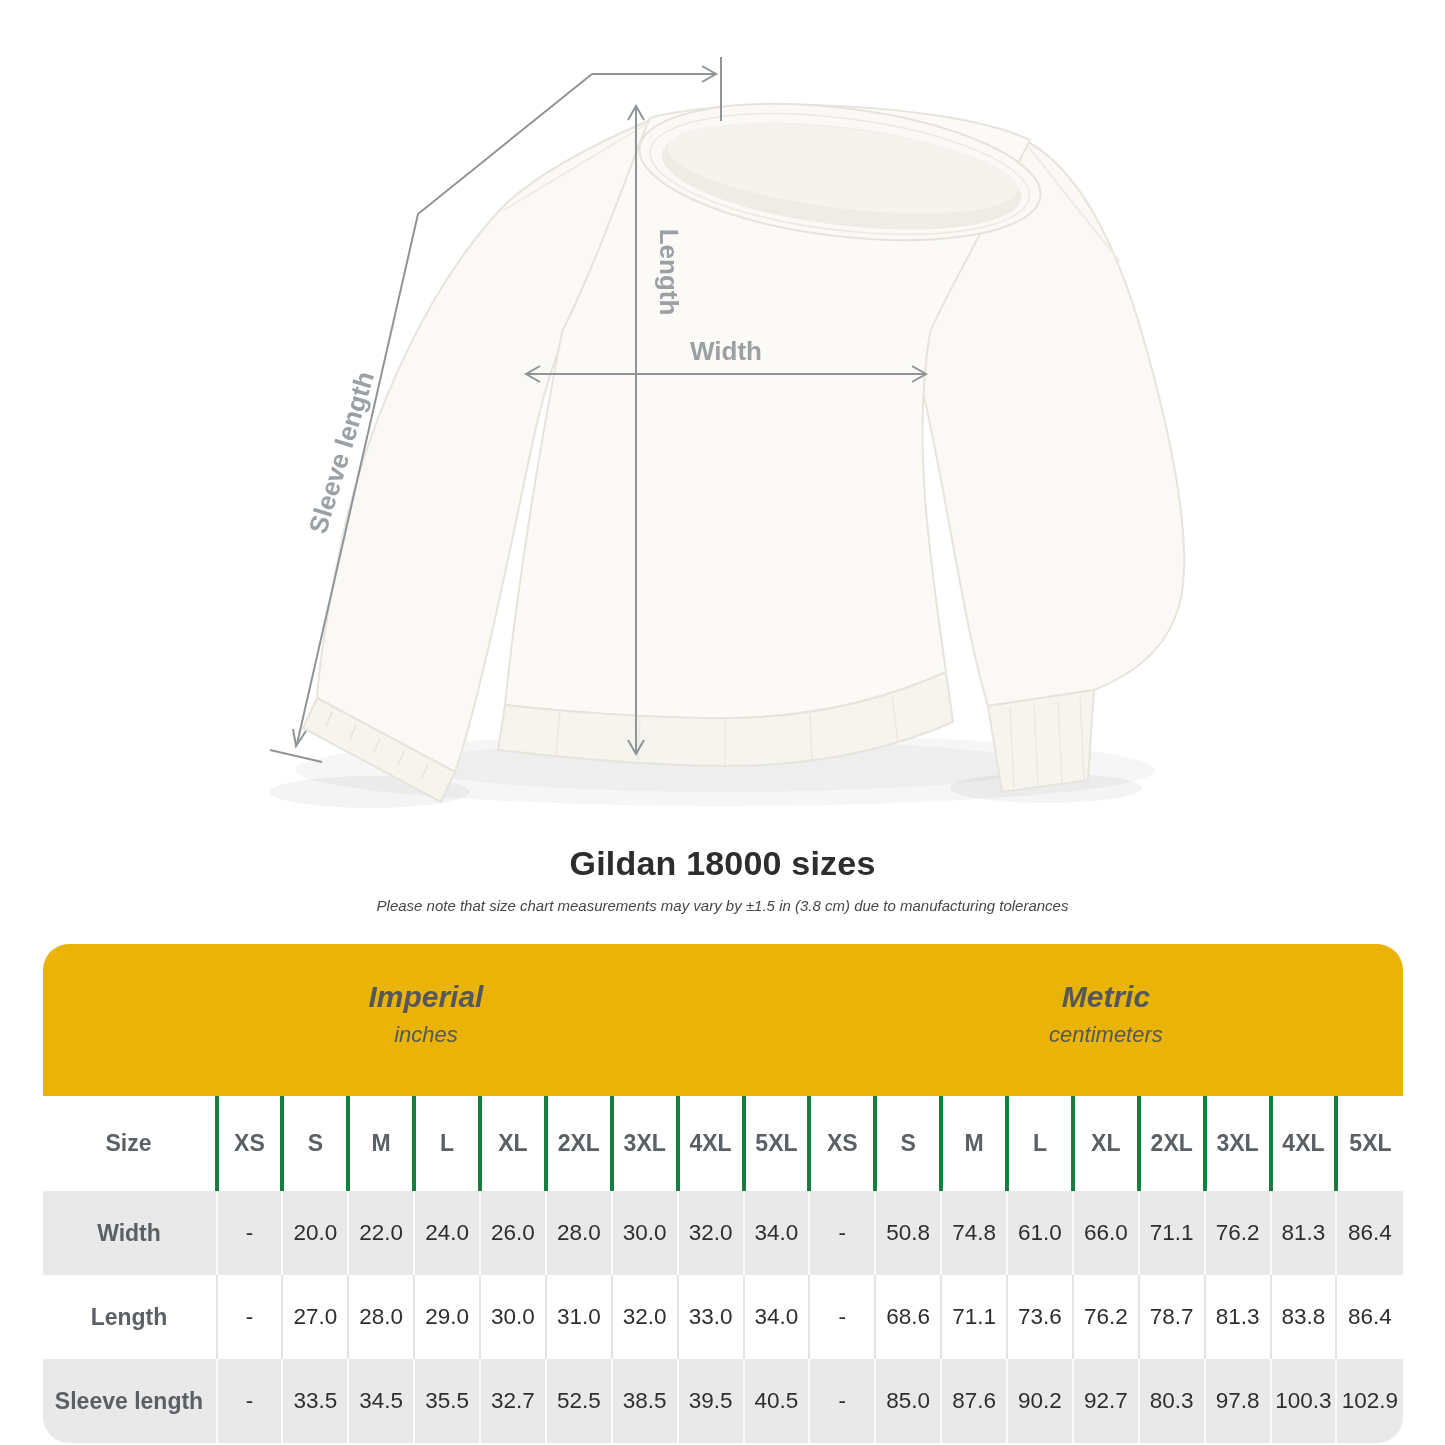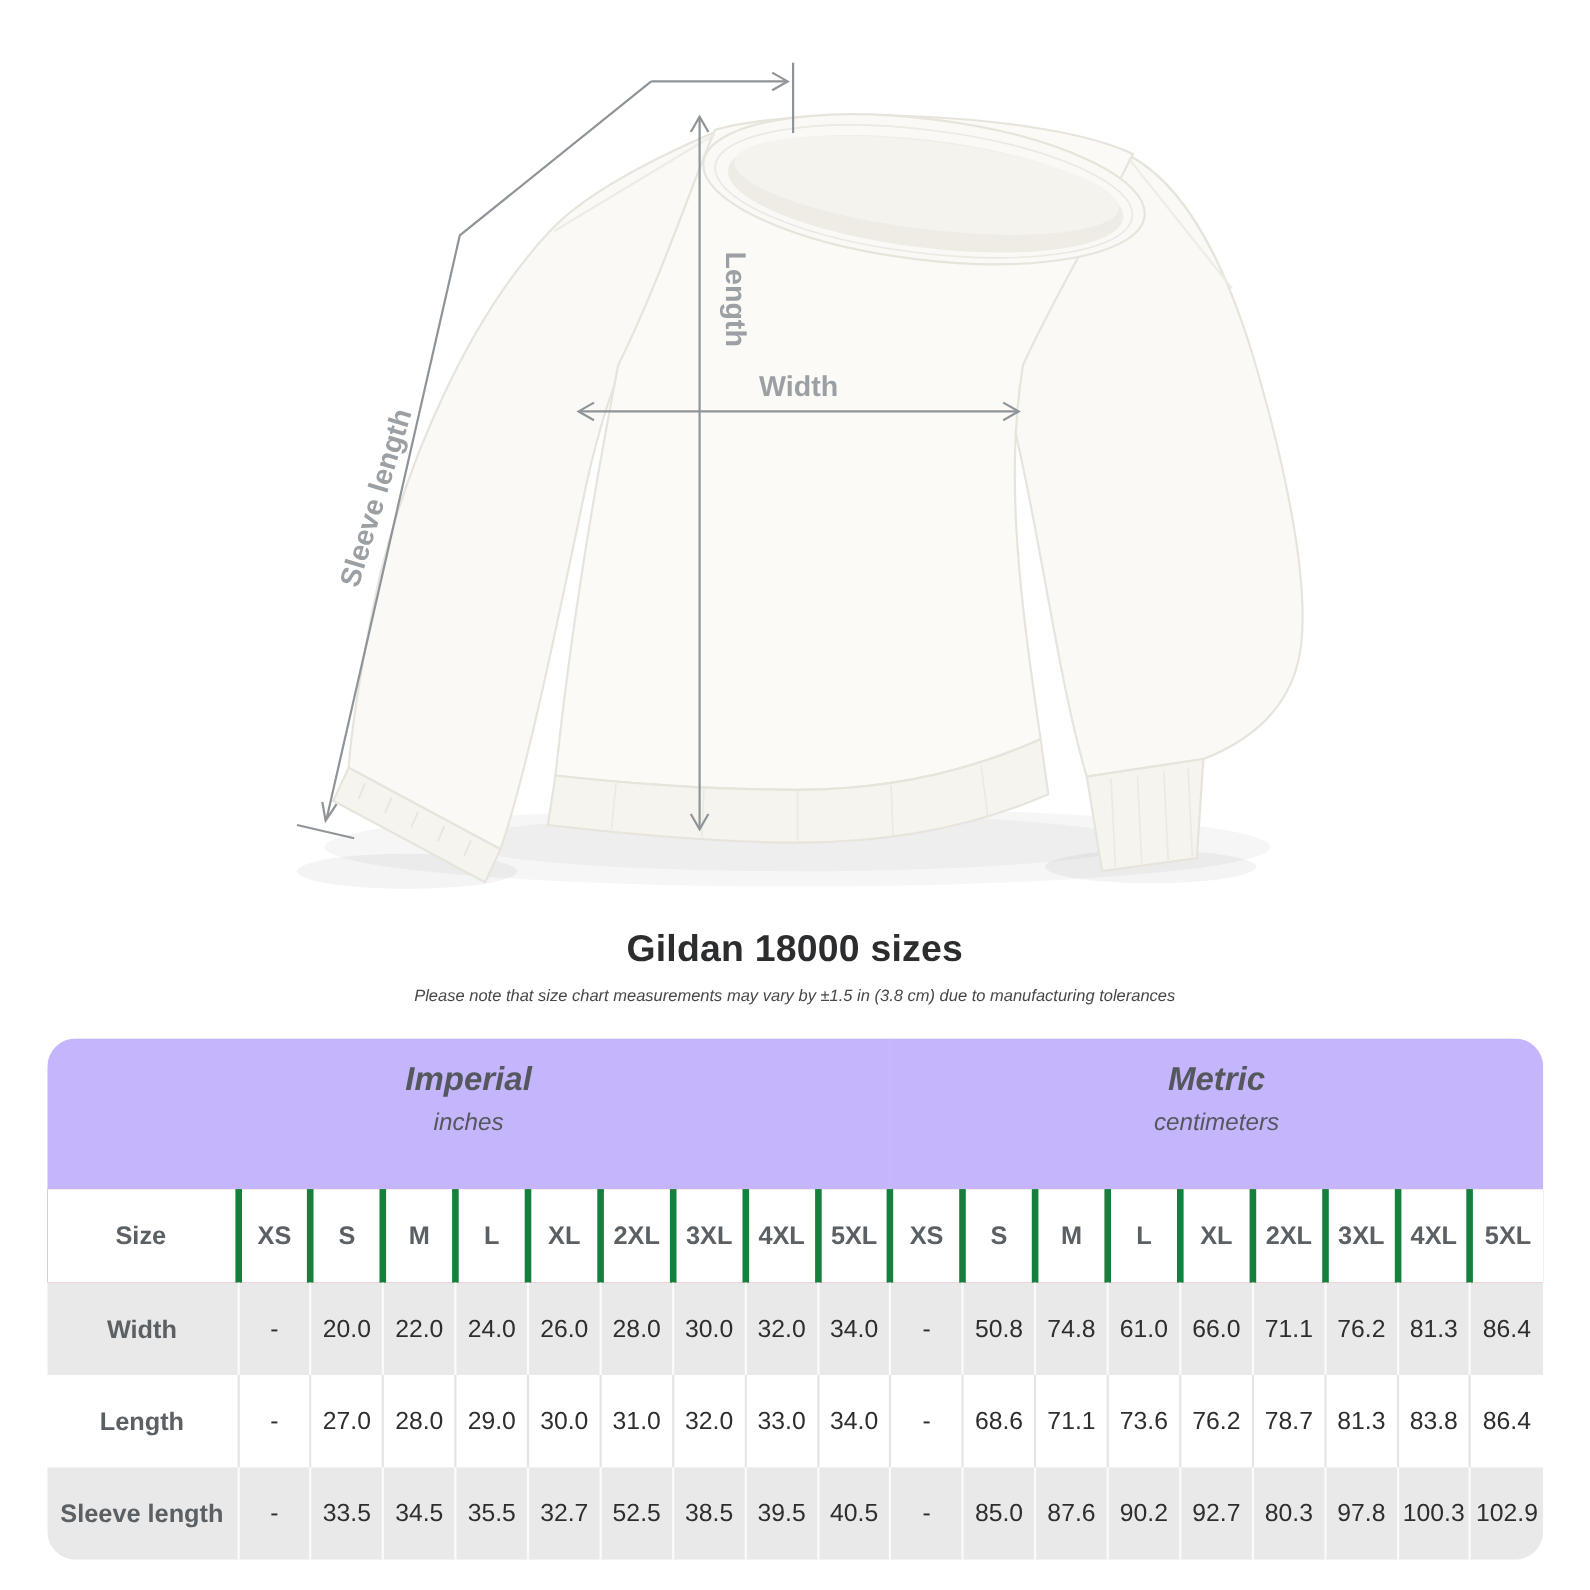--- a/index.html
+++ b/index.html
@@ -21,29 +21,29 @@
 
   
   .table-wrap{
     width:1360px;margin:30px auto 0;border-radius:26px;overflow:hidden;
   }
   table.size-table{
     width:100%;border-collapse:collapse;table-layout:fixed;
   }
   td,th{padding:0;text-align:center;vertical-align:middle;}
   tr.group-row td{
-    background:#c4b5fd;height:116px;vertical-align:top;padding-top:21px;
+    background:#eab308;height:116px;vertical-align:top;padding-top:36px;
   }
   .group-name{font-size:30px;font-weight:bold;font-style:italic;color:#54585d;line-height:1.1;}
   .group-unit{font-size:22px;font-style:italic;color:#54585d;margin-top:9px;text-align:center;}
-  tr.size-row{background:#b91c1c;height:85px;}
+  tr.size-row{background:#4d7c0f;height:95px;}
   tr.size-row th{
     font-size:23px;font-weight:bold;color:#5b6065;background:#ffffff;
   }
-  tr.size-row th + th{border-left:6px solid #15803d;margin-left:20px;}
+  tr.size-row th + th{border-left:4px solid #15803d;margin-left:20px;}
   tr.data-row{height:84px;}
   tr.row-gray{background:#e9e9e9;}
   tr.row-white{background:#ffffff;}
   tr.data-row td{font-size:22.5px;color:#2c2e30;}
   tr.data-row td.row-label{font-size:23px;font-weight:bold;color:#5b6065;}
   tr.row-white td + td{border-left:2px solid #e4e4e4;}
   tr.row-gray td + td{border-left:2px solid #fbfbfb;}
 </style>
 </head>
 <body>

